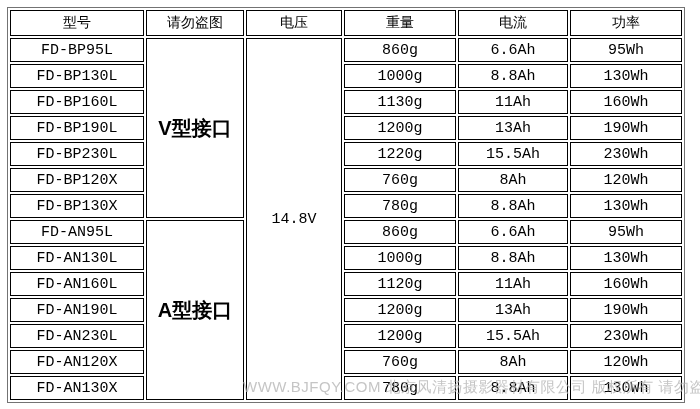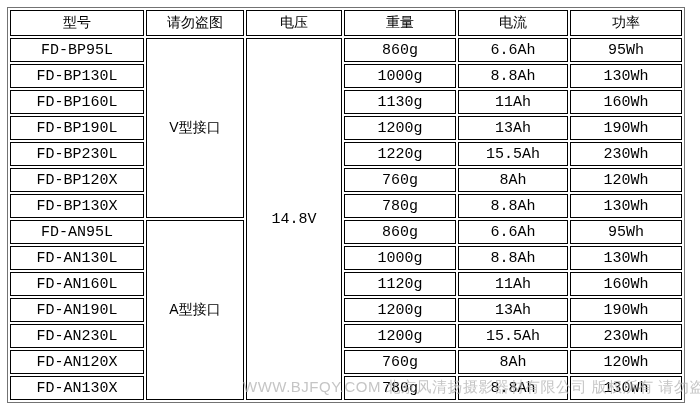--- a/index.html
+++ b/index.html
@@ -37,21 +37,22 @@
     font-size: 14px;
     font-weight: normal;
     font-family: "Liberation Sans", "DejaVu Sans", sans-serif;
   }
   .spec-table td {
     height: 22px;
     font-size: 15px;
   }
   .spec-table td.cjk {
     font-family: "Liberation Sans", "DejaVu Sans", sans-serif;
-    font-size: 14px;
+    font-size: 20px;
+    font-weight: bold;
   }
   .watermark {
     position: absolute;
     left: 243px;
     top: 377px;
     font-size: 15px;
     line-height: 20px;
     color: rgba(178, 178, 178, 0.75);
     font-family: "Liberation Sans", "DejaVu Sans", sans-serif;
     white-space: nowrap;

